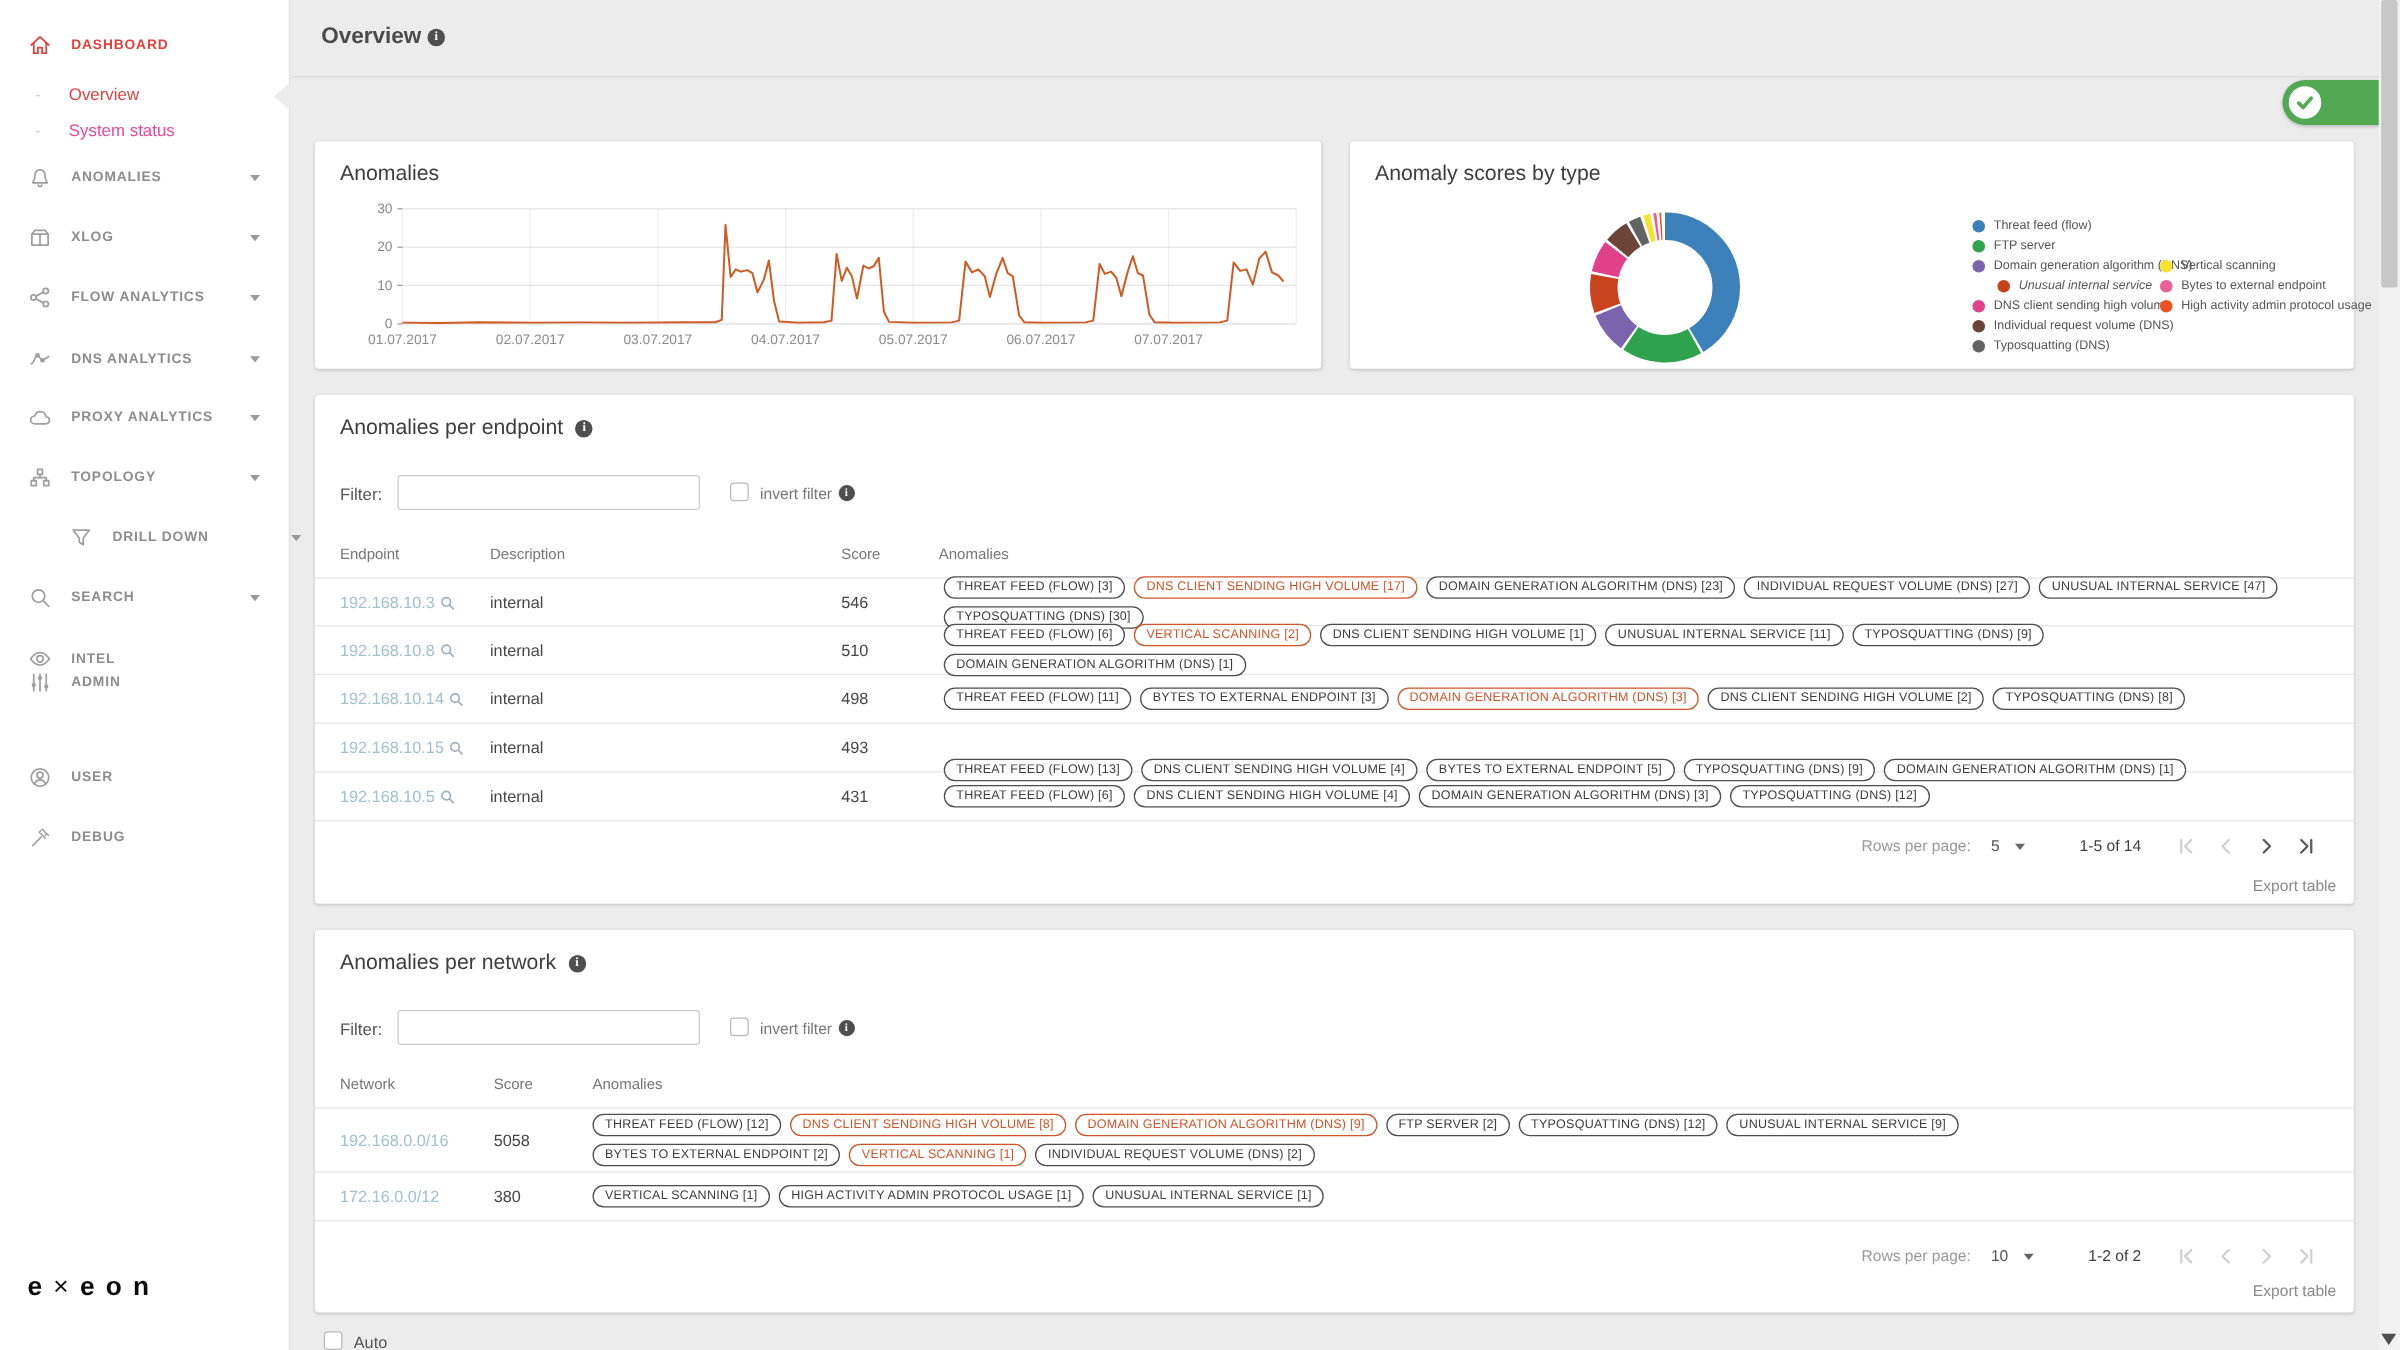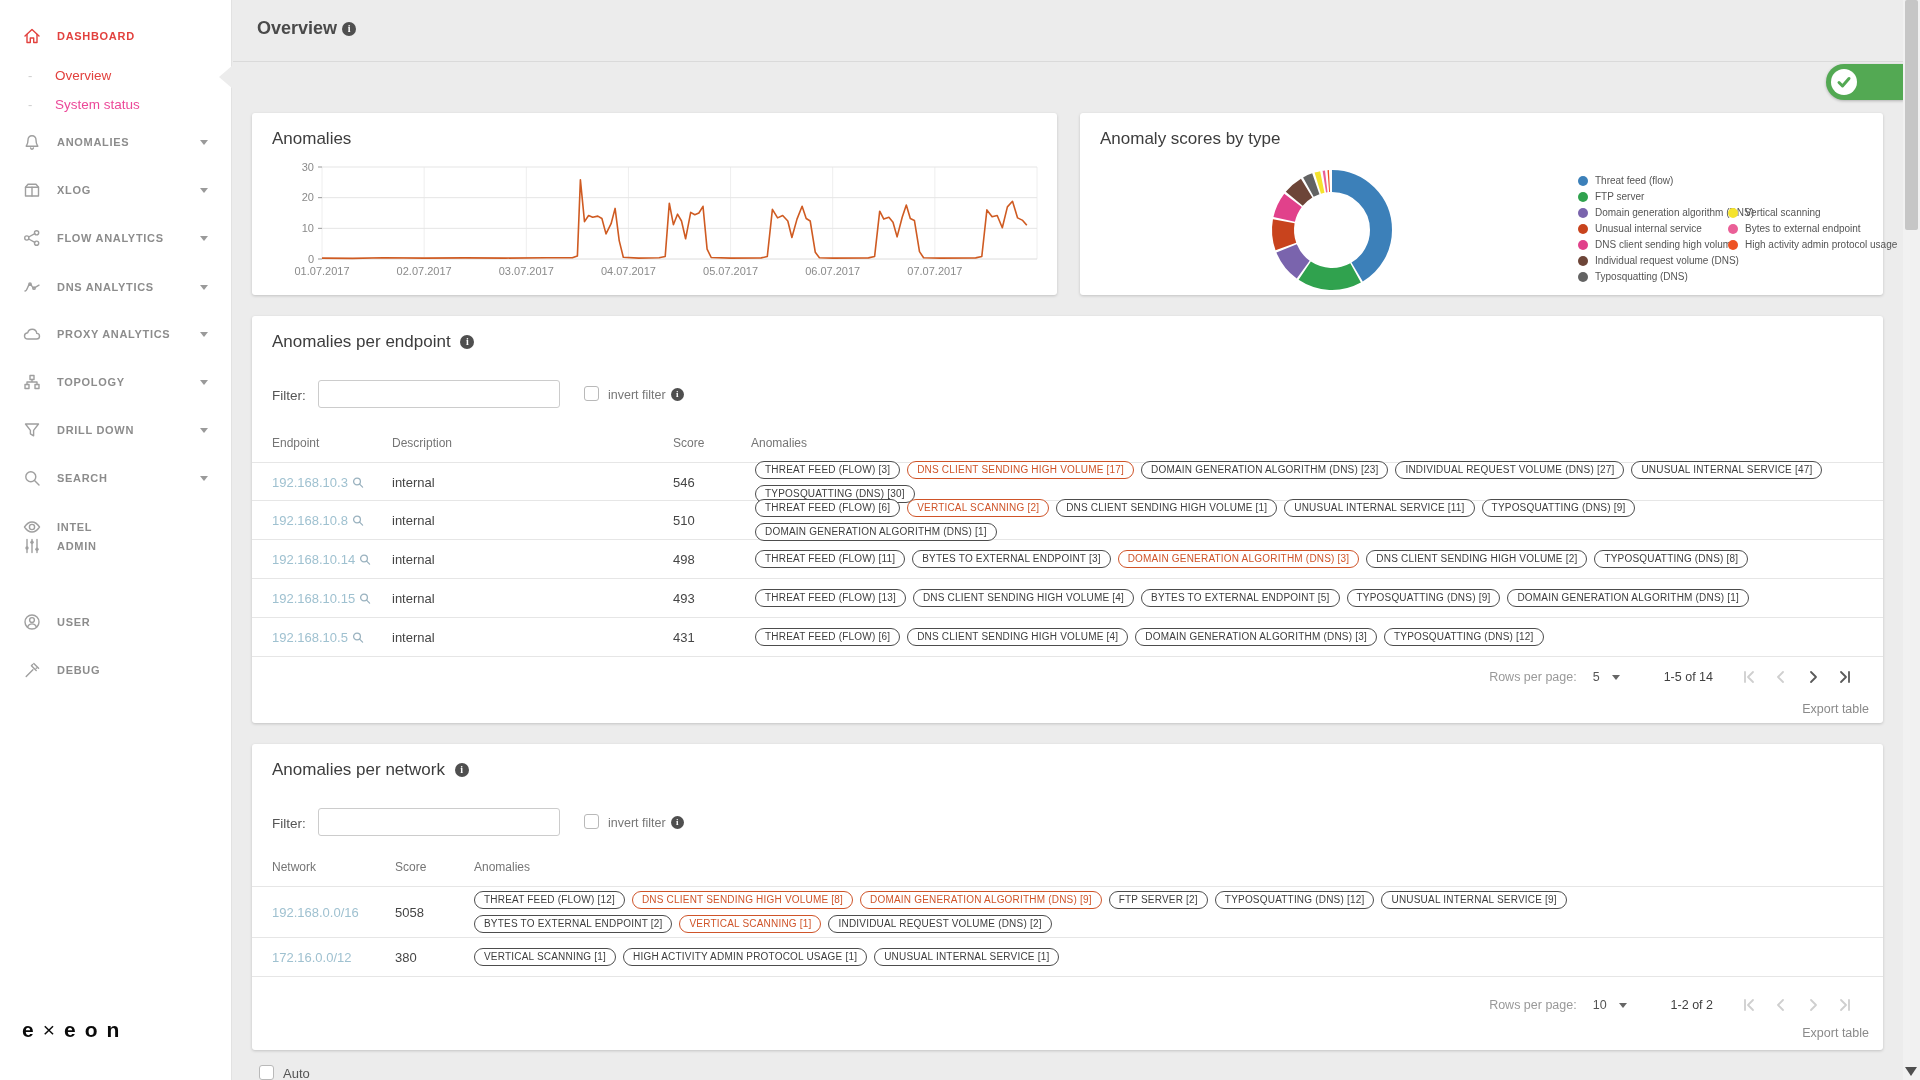--- a/index.html
+++ b/index.html
@@ -149,21 +149,21 @@
       <div class="nav-item" style="top:362px;">
         <span class="nico"><svg width="20" height="20" viewBox="0 0 20 20" fill="none" stroke="currentColor" stroke-width="1.4" stroke-linecap="round" stroke-linejoin="round">
             <path d="M8 3.5 h4 v4 h-4 z"></path>
             <path d="M3 12.5 h4 v4 h-4 z"></path>
             <path d="M13 12.5 h4 v4 h-4 z"></path>
             <path d="M10 7.5 v2.5 M5 12.5 v-2.5 h10 v2.5"></path>
           </svg></span>
         <span class="nlabel">TOPOLOGY</span>
         <span class="caret"></span>
       </div>
-      <div class="nav-item" style="top:410px;">
+      <div class="nav-item" style="top:410px;margin-left:33px;">
         <span class="nico"><svg width="20" height="20" viewBox="0 0 20 20" fill="none" stroke="currentColor" stroke-width="1.4" stroke-linecap="round" stroke-linejoin="round">
             <path d="M3.5 4 H16.5 L11.6 10.4 V15.8 L8.4 13.8 V10.4 Z"></path>
           </svg></span>
         <span class="nlabel">DRILL DOWN</span>
         <span class="caret"></span>
       </div>
       <div class="nav-item" style="top:458px;">
         <span class="nico"><svg width="20" height="20" viewBox="0 0 20 20" fill="none" stroke="currentColor" stroke-width="1.4" stroke-linecap="round" stroke-linejoin="round">
             <circle cx="8.8" cy="8.8" r="5"></circle>
             <path d="M12.5 12.5 L17 17"></path>
@@ -271,21 +271,21 @@
         <span class="legend-text">Threat feed (flow)</span>
       </div>
       <div class="legend-item" style="left:498px;top:78px;">
         <span class="legend-swatch" style="background:#30a24e;"></span>
         <span class="legend-text">FTP server</span>
       </div>
       <div class="legend-item" style="left:498px;top:94px;">
         <span class="legend-swatch" style="background:#7a64ad;"></span>
         <span class="legend-text">Domain generation algorithm (DNS)</span>
       </div>
-      <div class="legend-item" style="left:498px;top:110px;">
+      <div class="legend-item" style="left:518px;top:110px;font-style:italic;">
         <span class="legend-swatch" style="background:#c8431d;"></span>
         <span class="legend-text">Unusual internal service</span>
       </div>
       <div class="legend-item" style="left:498px;top:126px;">
         <span class="legend-swatch" style="background:#e1418b;"></span>
         <span class="legend-text">DNS client sending high volume</span>
       </div>
       <div class="legend-item" style="left:498px;top:142px;">
         <span class="legend-swatch" style="background:#6d4538;"></span>
         <span class="legend-text">Individual request volume (DNS)</span>
@@ -369,21 +369,21 @@
           <span class="chip">TYPOSQUATTING (DNS) [8]</span>
         </div>
       </div>
       <div class="trow" style="height:39px;">
         <a class="cell-link" style="left:20px;">192.168.10.15<svg width="12" height="12" viewBox="0 0 12 12" fill="none" stroke="#9ab2bf" stroke-width="1.3" stroke-linecap="round">
             <circle cx="5" cy="5" r="3.4"></circle>
             <path d="M7.6 7.6 L10.6 10.6"></path>
           </svg></a>
         <span class="cell-text" style="left:140px;">internal</span>
         <span class="cell-text" style="left:421px;">493</span>
-        <div class="chips" style="left:503px;right:20px;">
+        <div class="chips" style="left:503px;right:20px;margin-top:18px;">
           <span class="chip">THREAT FEED (FLOW) [13]</span>
           <span class="chip">DNS CLIENT SENDING HIGH VOLUME [4]</span>
           <span class="chip">BYTES TO EXTERNAL ENDPOINT [5]</span>
           <span class="chip">TYPOSQUATTING (DNS) [9]</span>
           <span class="chip">DOMAIN GENERATION ALGORITHM (DNS) [1]</span>
         </div>
       </div>
       <div class="trow" style="height:39px;">
         <a class="cell-link" style="left:20px;">192.168.10.5<svg width="12" height="12" viewBox="0 0 12 12" fill="none" stroke="#9ab2bf" stroke-width="1.3" stroke-linecap="round">
             <circle cx="5" cy="5" r="3.4"></circle>

